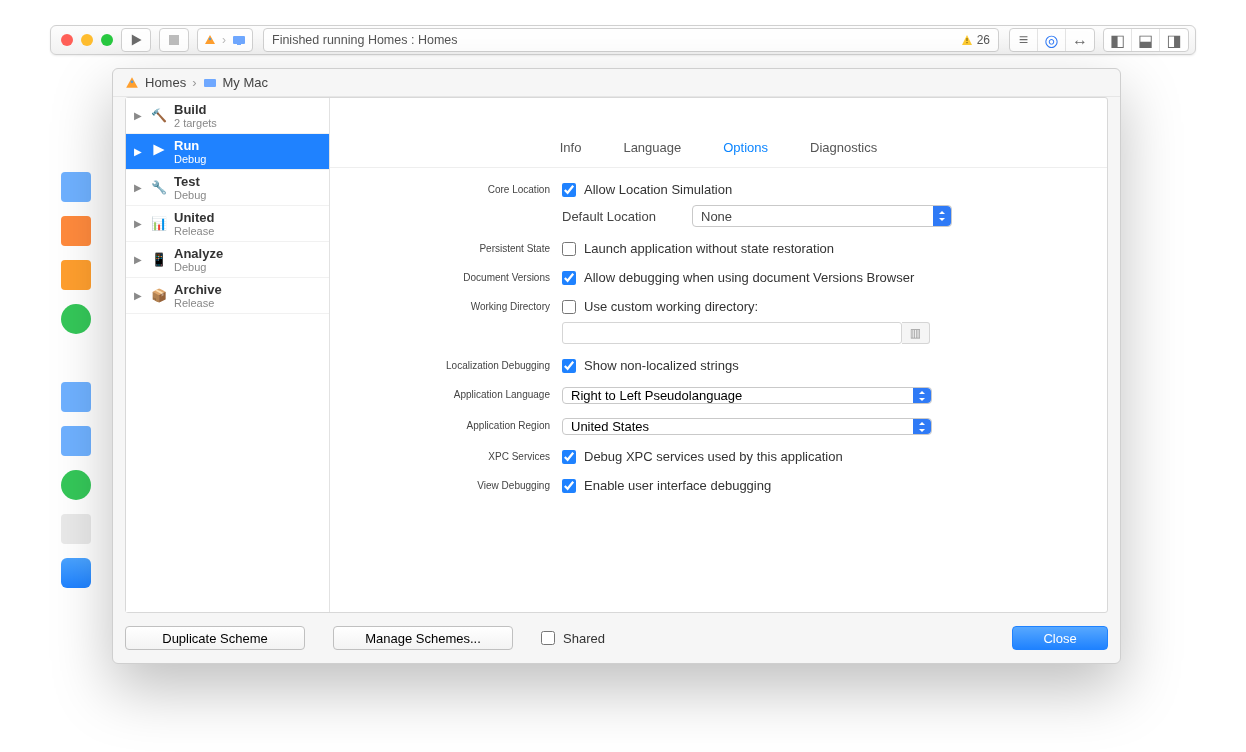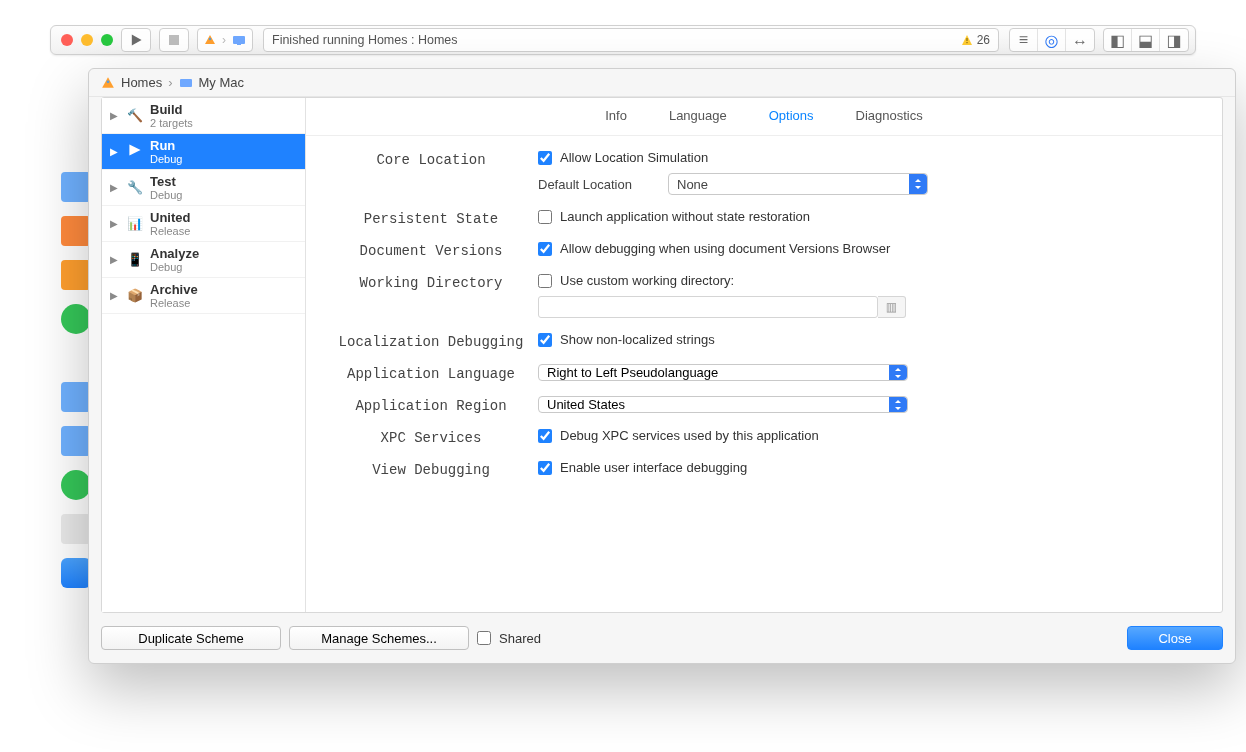--- a/index.html
+++ b/index.html
@@ -19,61 +19,61 @@
 .tb-right { display:flex; gap:8px; }
 .tb-right .seg { display:flex; border:1px solid #d0d0d0; border-radius:4px; background:#fff; height:24px; }
 .tb-right .seg span { width:28px; display:flex; align-items:center; justify-content:center; color:#6b6b6b; border-right:1px solid #e4e4e4;}
 .tb-right .seg span:last-child { border-right:none; }
 
 
 .left-bar { position:absolute; left:56px; top:68px; width:40px; display:flex; flex-direction:column; align-items:center; gap:14px; }
 .lb-icon { width:30px; height:30px; border-radius:4px; }
 
 
-.sheet { position:absolute; left:88px; top:68px; width:1148px; height:596px; background:#f6f6f6; border:1px solid #cfcfcf; border-radius:6px; box-shadow: 0 25px 60px rgba(0,0,0,0.25); }
+.sheet { position:absolute; left:112px; top:68px; width:1009px; height:596px; background:#f6f6f6; border:1px solid #cfcfcf; border-radius:6px; box-shadow: 0 25px 60px rgba(0,0,0,0.25); }
 
 .breadcrumb { height:28px; display:flex; align-items:center; padding:0 12px; font-size:13px; color:#444; gap:6px; border-bottom:1px solid #e6e6e6; }
 .breadcrumb .chev { color:#999; }
 
 .sheet-body { display:flex; height:calc(100% - 28px - 50px); background:#fff; margin:0 12px; border:1px solid #d8d8d8; border-radius:3px; }
 
 .scheme-sidebar { width:204px; border-right:1px solid #e2e2e2; background:#fff; }
 .scheme-item { display:flex; align-items:center; padding:4px 8px; gap:6px; border-bottom:1px solid #f1f1f1; cursor:default; }
 .scheme-item .disclosure { color:#8a8a8a; font-size:10px; width:10px; }
 .scheme-item .icon { width:18px; text-align:center; color:#555; font-size:13px; }
 .scheme-item .text { display:flex; flex-direction:column; }
 .scheme-item .title { font-size:13px; font-weight:600; color:#333; }
 .scheme-item .sub { font-size:11px; color:#888; }
 .scheme-item.selected { background:#1f82ff; }
 .scheme-item.selected .title, .scheme-item.selected .sub, .scheme-item.selected .disclosure, .scheme-item.selected .icon { color:#fff; }
 
 .options-panel { flex:1; display:flex; flex-direction:column; }
 .tabs { display:flex; justify-content:center; gap:42px; padding:10px 0 12px; border-bottom:1px solid #eee; font-size:13px; }
-.tabs span { color:#555; cursor:default; }
+.tabs span { color:#555; cursor:default;margin-top:32px; }
 .tabs span.active { color:#0a84ff; }
 
 .form { padding:14px 30px; display:flex; flex-direction:column; gap:14px; overflow:auto; }
 .row { display:flex; align-items:flex-start; gap:12px; }
-.row-label { width:190px; text-align:center; font-size:14px; color:#444; padding-top:2px; flex-shrink:0;font-family:Liberation Mono, monospace; }
+.row-label { width:190px; text-align:right; font-size:10px; color:#444; padding-top:2px; flex-shrink:0; }
 .row-content { flex:1; display:flex; flex-direction:column; gap:8px; }
 .check { display:flex; align-items:center; gap:8px; font-size:13px; color:#333; }
 .check input { width:14px; height:14px; accent-color:#1f82ff; }
 .sub-row { display:flex; align-items:center; gap:10px; font-size:13px; color:#444; }
 .sub-row .sub-label { width:120px; }
 
 .popup { flex:1; max-width:370px; height:22px; border:1px solid #c9c9c9; border-radius:4px; background:#fff; display:flex; align-items:center; padding:0 8px; font-size:13px; position:relative; }
 .popup .chev2 { position:absolute; right:0; top:0; width:18px; height:100%; background:#2f7af6; border-top-right-radius:4px; border-bottom-right-radius:4px; display:flex; align-items:center; justify-content:center; }
 .popup .chev2 svg { width:10px; height:12px; }
 .small-popup { max-width:260px; }
 
 .path-field { display:flex; align-items:center; gap:0; }
 .path-field .input { width:340px; height:22px; border:1px solid #d5d5d5; background:#fff; border-radius:3px; }
 .path-field .folder { width:28px; height:22px; border:1px solid #d5d5d5; border-left:none; background:#f5f5f5; display:flex; align-items:center; justify-content:center; color:#999; font-size:12px; border-radius:0 3px 3px 0; }
 
-.sheet-footer { height:50px; display:flex; align-items:center; padding:0 12px; gap:8px; }
+.sheet-footer { height:50px; display:flex; align-items:center; padding:0 12px; gap:28px; }
 .btn { height:24px; border:1px solid #c0c0c0; border-radius:4px; background:linear-gradient(#fff,#f3f3f3); font-size:13px; padding:0 18px; display:flex; align-items:center; justify-content:center; min-width:180px; }
 .btn.primary { background:linear-gradient(#57a8ff,#1f82ff); border-color:#1f82ff; color:#fff; min-width:96px;margin-left:21px; }
 .footer-spacer { flex:1; }
 
 
 .play-tri { width:14px; height:14px; }
 </style>
 </head>
 <body>
 

